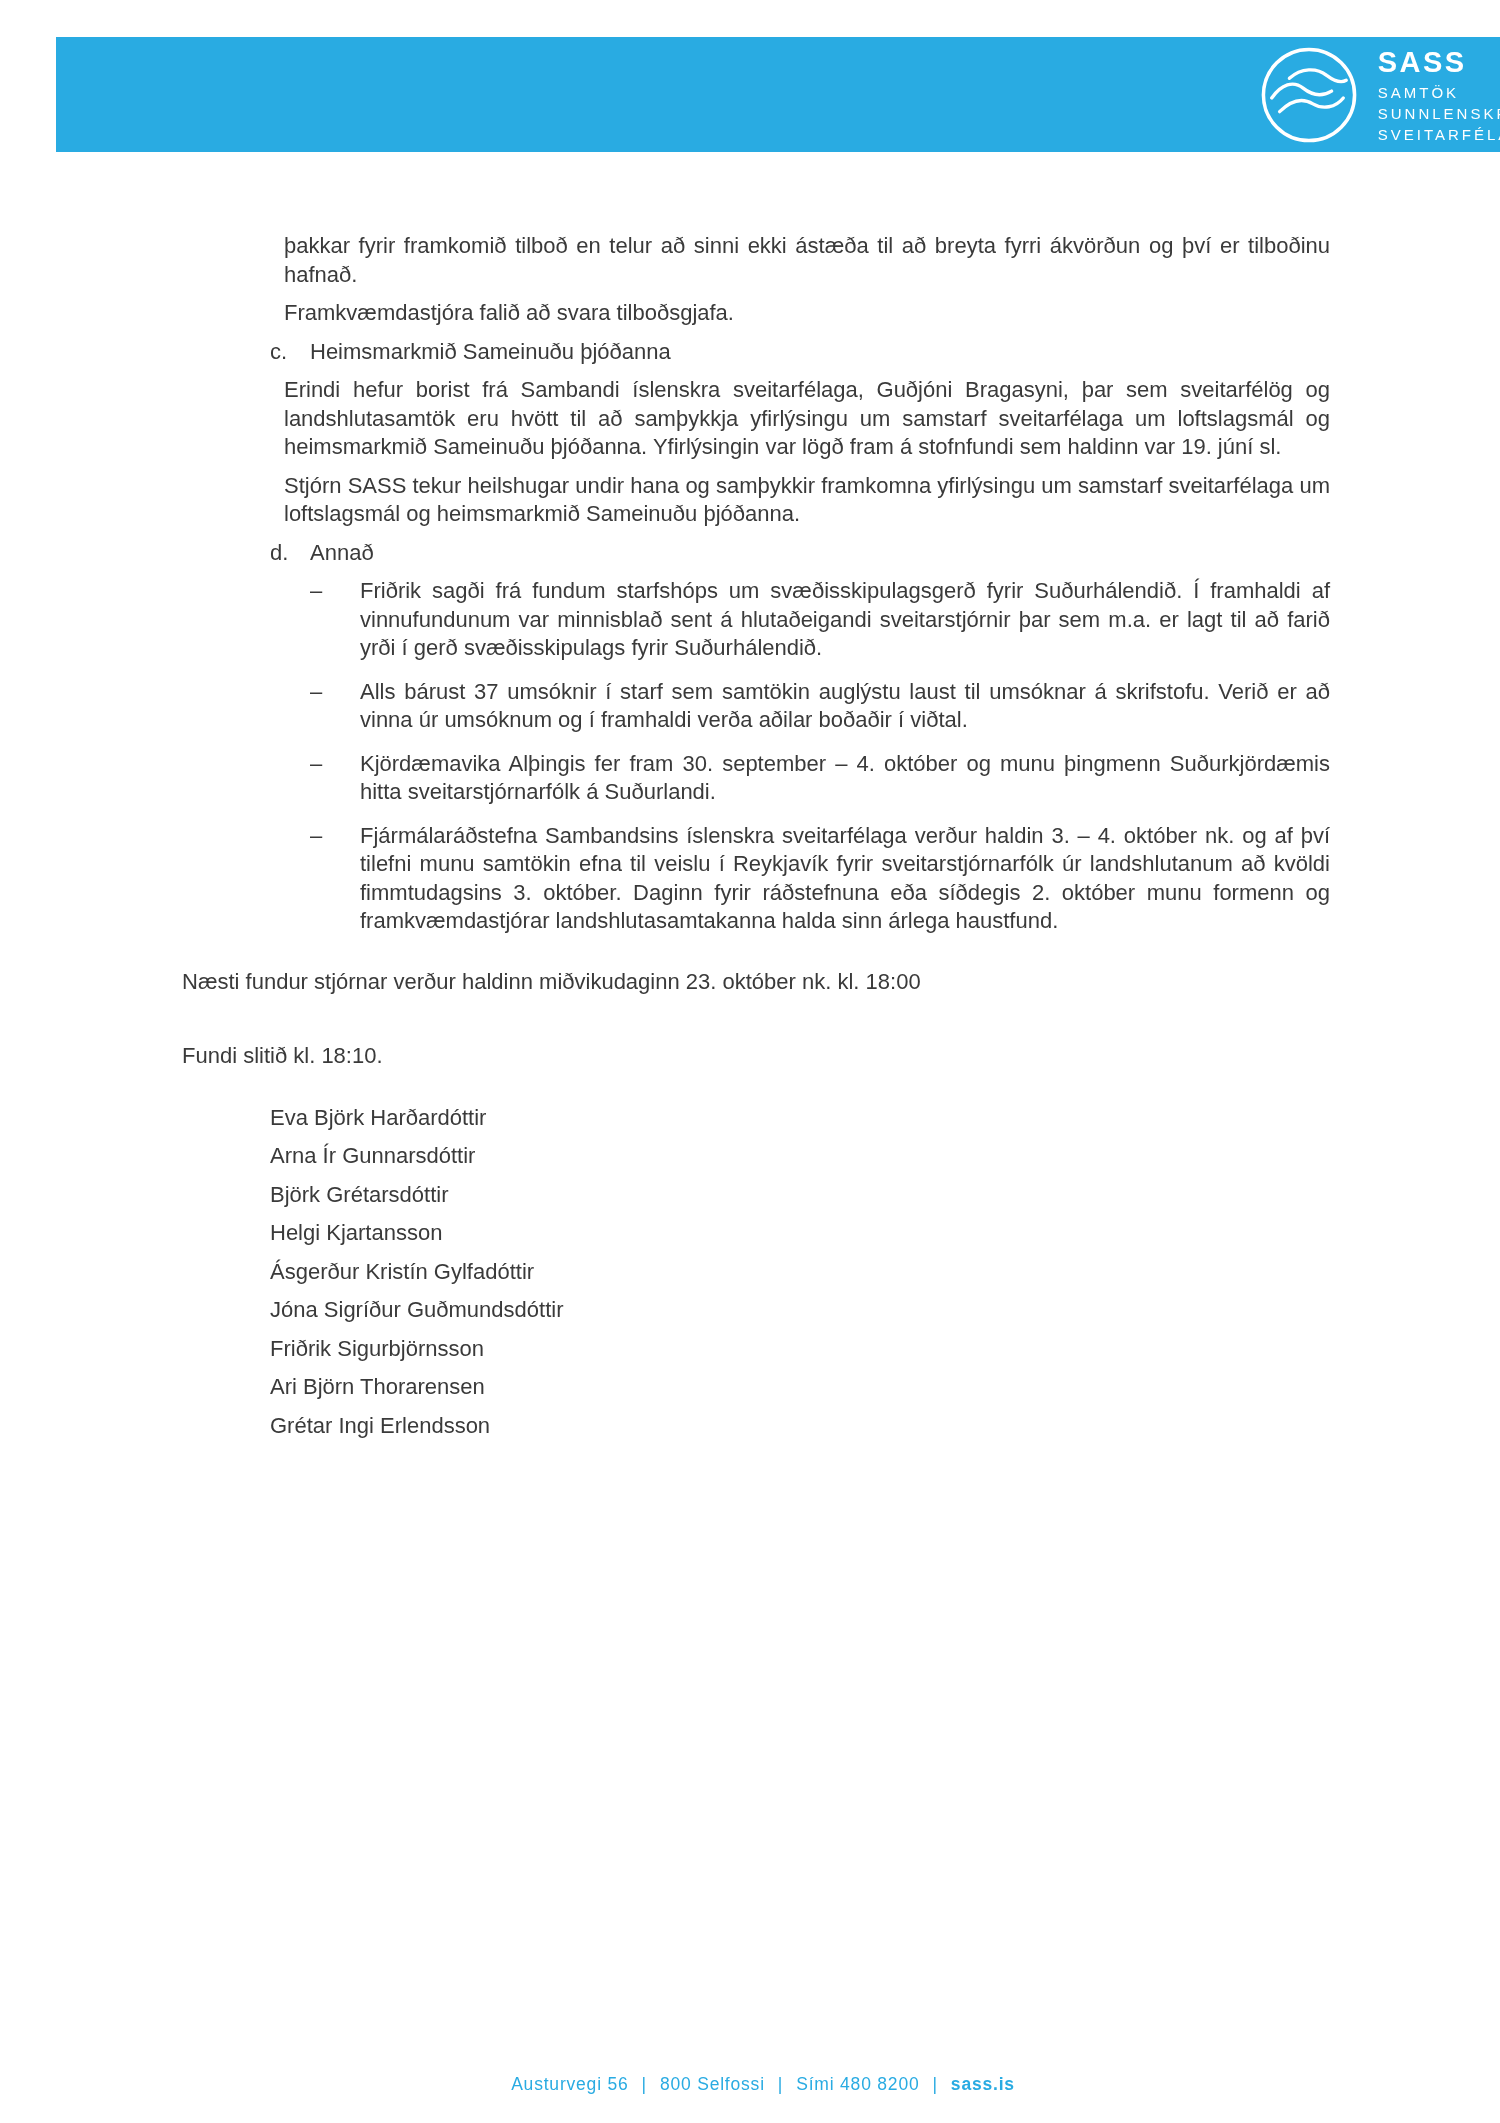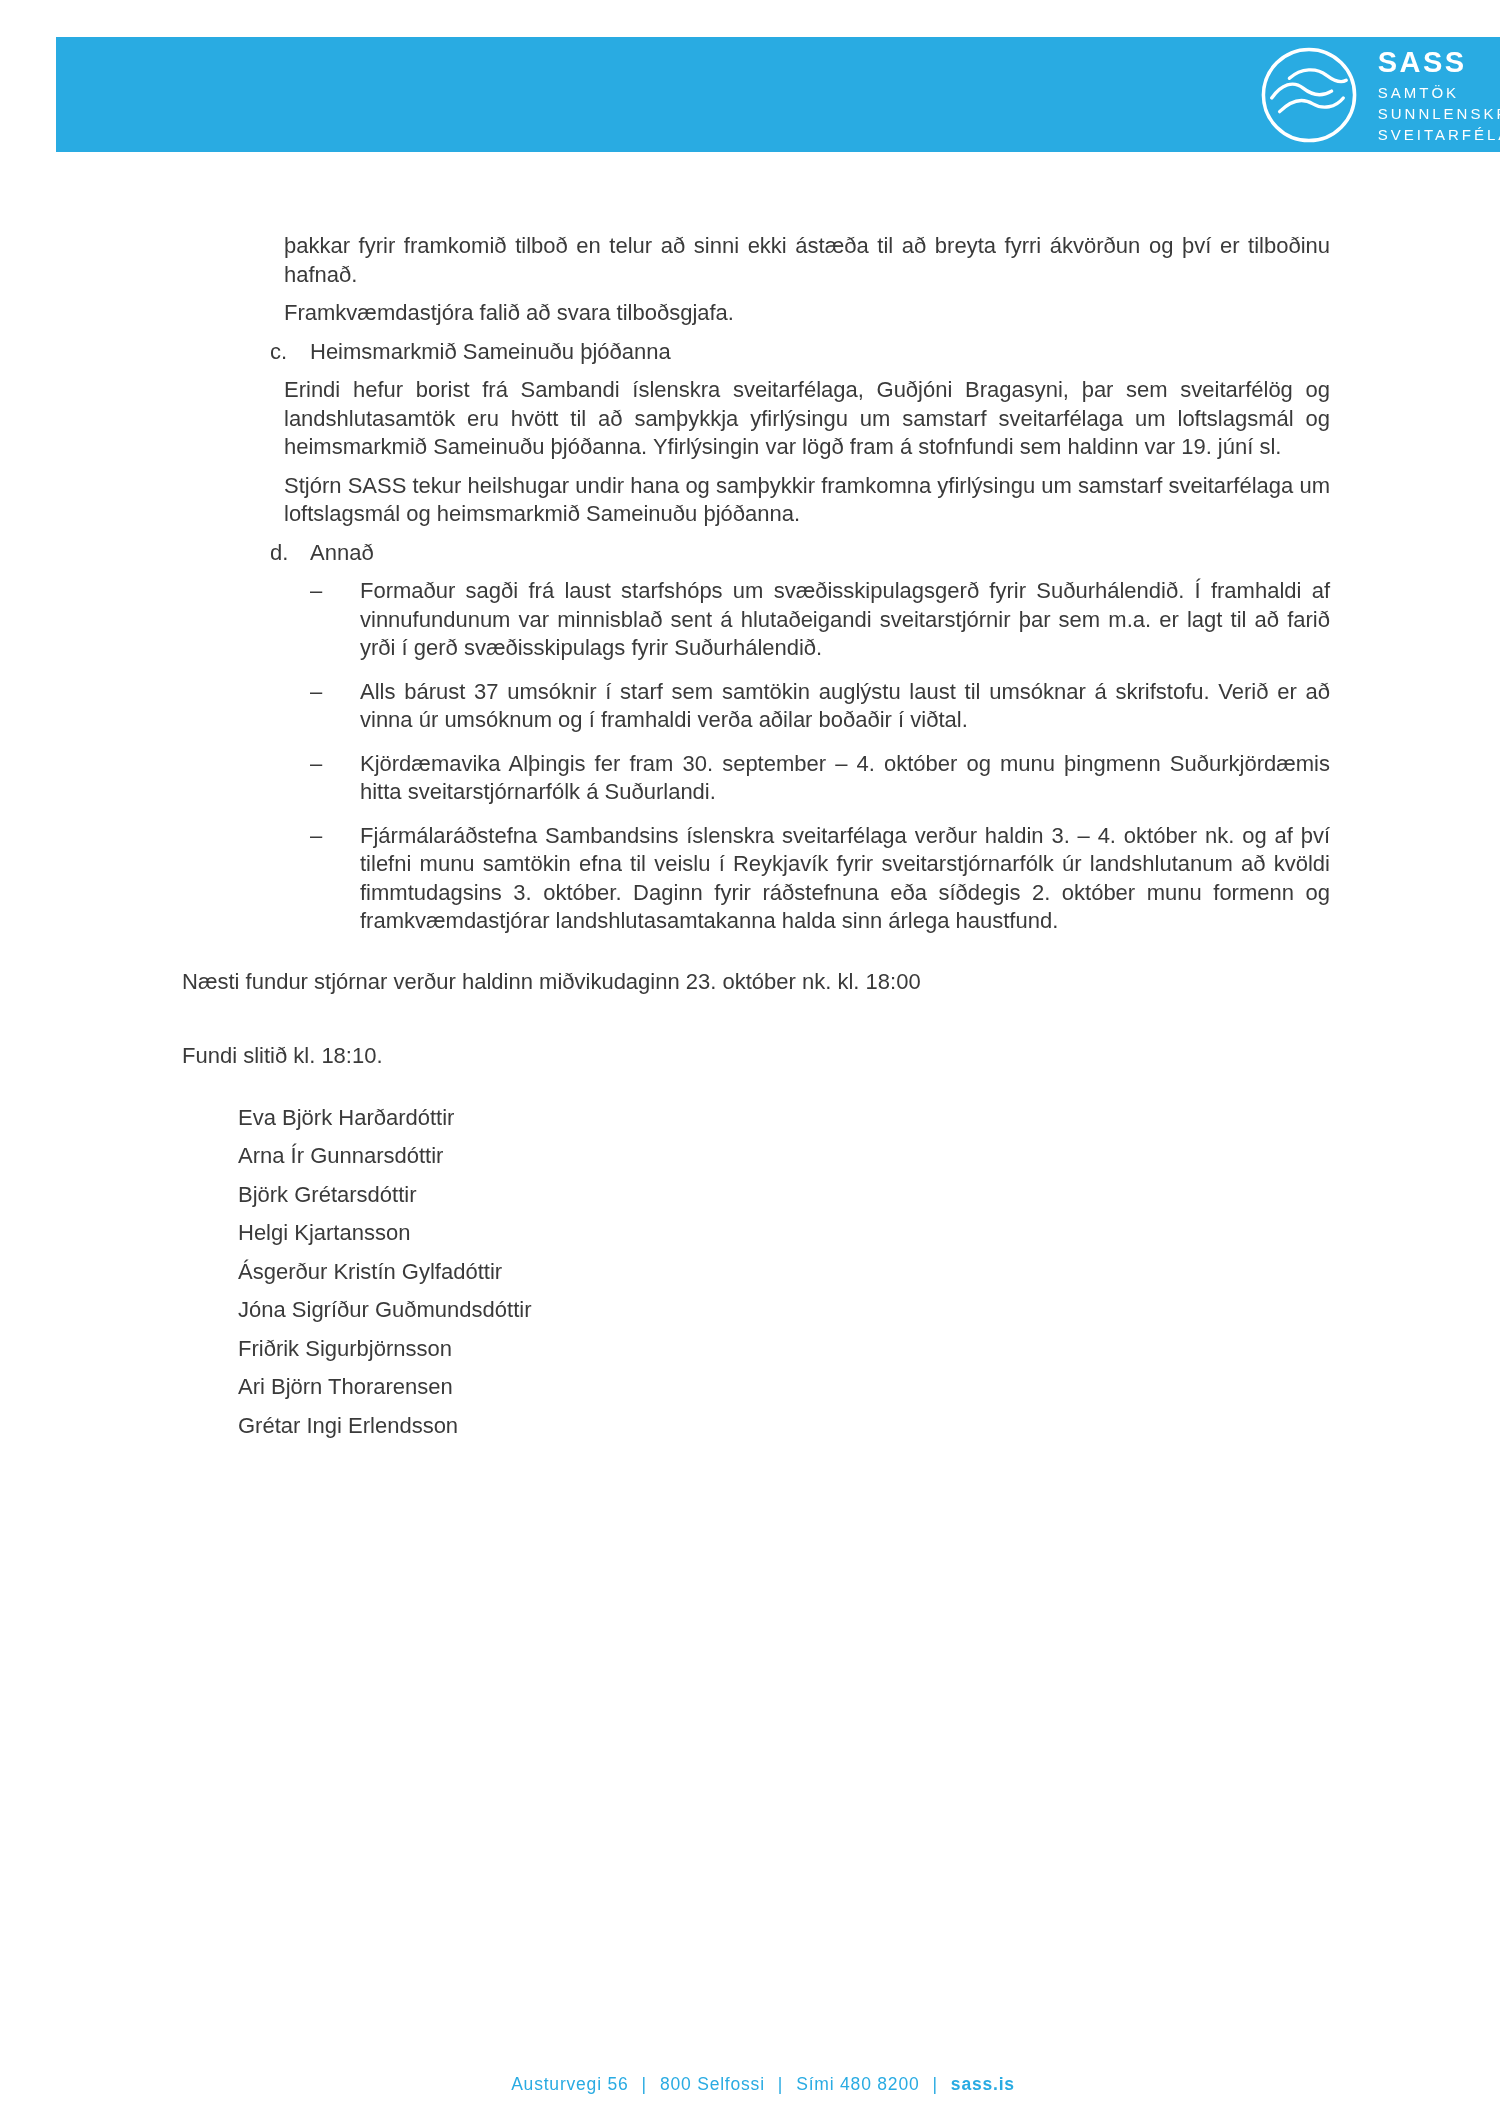--- a/index.html
+++ b/index.html
@@ -61,21 +61,21 @@
     margin-left:128px;
     margin-bottom:15px;
   }
   .dash { width:50px; flex-shrink:0; }
   .bullet-text { text-align:justify; }
   .plain { margin-left:0; }
   .next-meeting { margin-top:32px; }
   .meeting-end { margin-top:46px; }
   .attendees {
     margin-top:28px;
-    margin-left:56px;
+    margin-left:88px;
     line-height:38.5px;
   }
 
   
   .footer {
     position:absolute;
     left:0; bottom:28px;
     width:1500px;
     text-align:center;
   }
@@ -127,21 +127,21 @@
           <p class="para">Erindi hefur borist frá Sambandi íslenskra sveitarfélaga, Guðjóni Bragasyni, þar sem sveitarfélög og landshlutasamtök eru hvött til að samþykkja yfirlýsingu um samstarf sveitarfélaga um loftslagsmál og heimsmarkmið Sameinuðu þjóðanna. Yfirlýsingin var lögð fram á stofnfundi sem haldinn var 19. júní sl.</p>
           <p class="para">Stjórn SASS tekur heilshugar undir hana og samþykkir framkomna yfirlýsingu um samstarf sveitarfélaga um loftslagsmál og heimsmarkmið Sameinuðu þjóðanna.</p>
         </div>
         <div class="section">
           <div class="title-row">
             <span class="marker">d.</span>
             <span class="sec-title">Annað</span>
           </div>
           <div class="bullet-row">
             <span class="dash">–</span>
-            <span class="bullet-text">Formaður sagði frá laust starfshóps um svæðisskipulagsgerð fyrir Suðurhálendið. Í framhaldi af vinnufundunum var minnisblað sent á hlutaðeigandi sveitarstjórnir þar sem m.a. er lagt til að farið yrði í gerð svæðisskipulags fyrir Suðurhálendið.</span>
+            <span class="bullet-text">Friðrik sagði frá fundum starfshóps um svæðisskipulagsgerð fyrir Suðurhálendið. Í framhaldi af vinnufundunum var minnisblað sent á hlutaðeigandi sveitarstjórnir þar sem m.a. er lagt til að farið yrði í gerð svæðisskipulags fyrir Suðurhálendið.</span>
           </div>
           <div class="bullet-row">
             <span class="dash">–</span>
             <span class="bullet-text">Alls bárust 37 umsóknir í starf sem samtökin auglýstu laust til umsóknar á skrifstofu. Verið er að vinna úr umsóknum og í framhaldi verða aðilar boðaðir í viðtal.</span>
           </div>
           <div class="bullet-row">
             <span class="dash">–</span>
             <span class="bullet-text">Kjördæmavika Alþingis fer fram 30. september – 4. október og munu þingmenn Suðurkjördæmis hitta sveitarstjórnarfólk á Suðurlandi.</span>
           </div>
           <div class="bullet-row">

